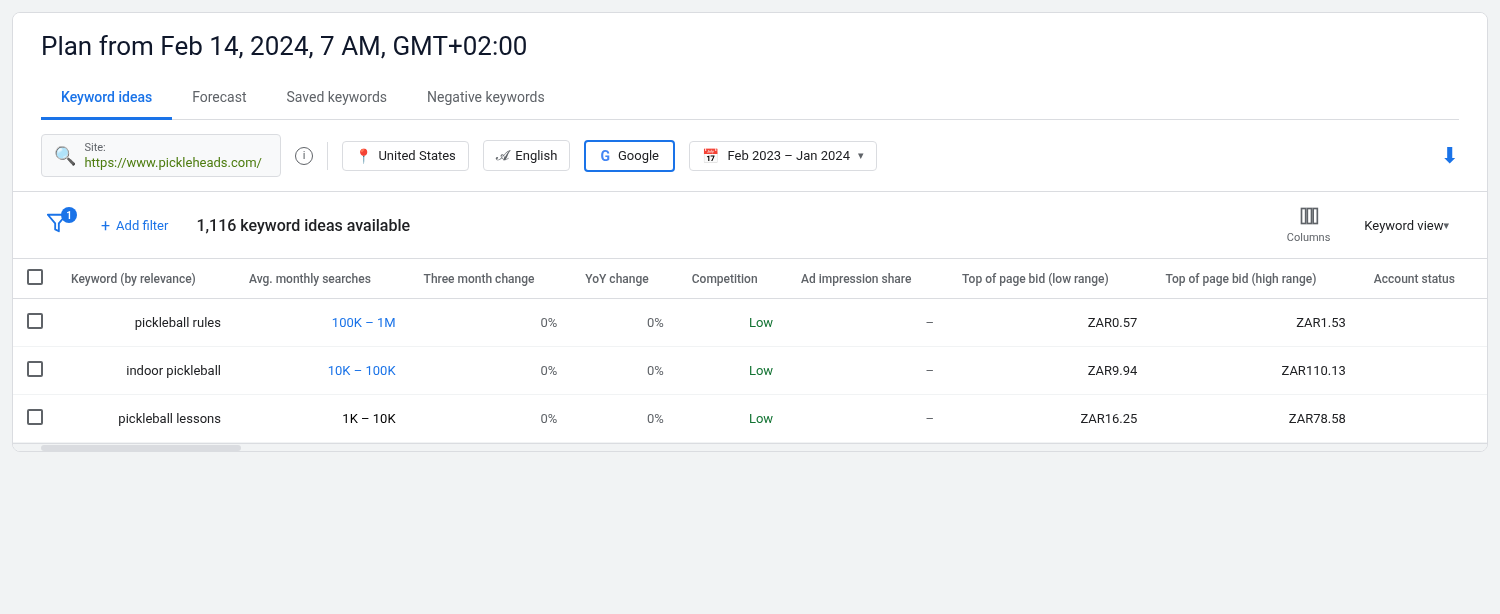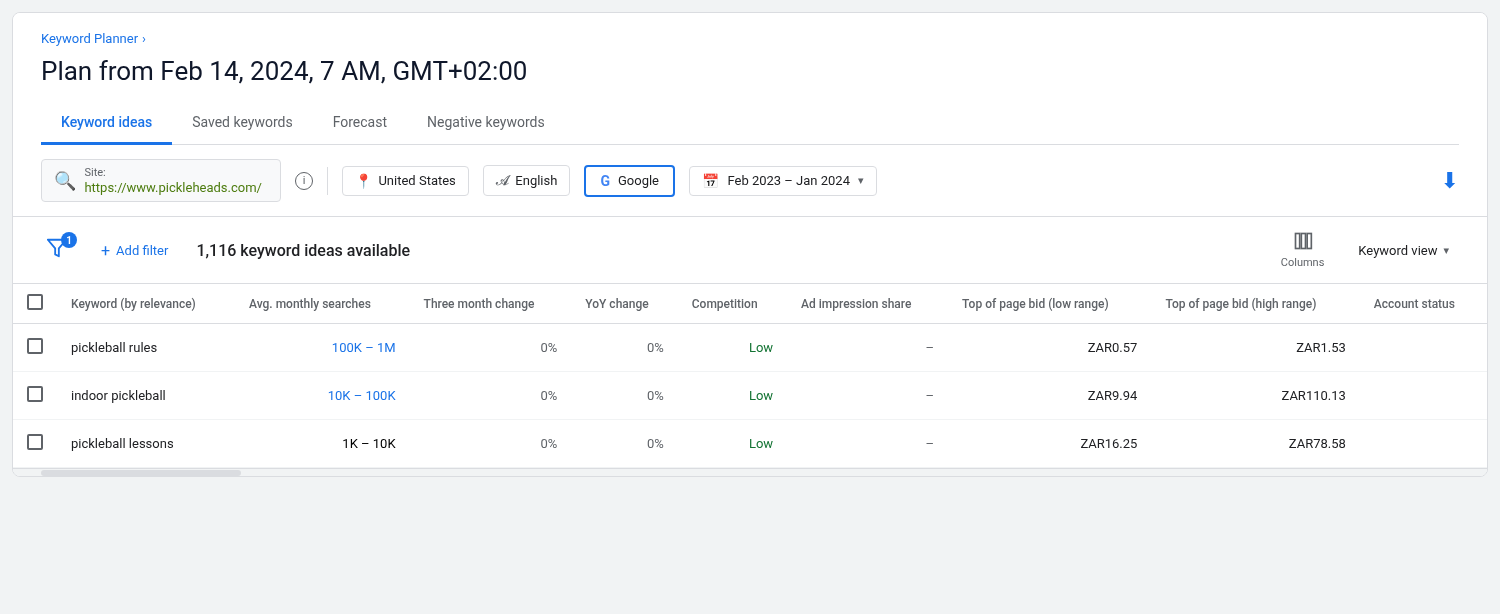--- a/index.html
+++ b/index.html
@@ -197,21 +197,20 @@
       flex-direction: column;
       align-items: center;
       gap: 2px;
       cursor: pointer;
       padding: 4px 8px;
     }
     .columns-label { font-size: 11px; color: #5f6368; }
     .keyword-view-btn {
       display: flex;
       align-items: center;
-      gap: 6px;
       padding: 6px 10px;
       font-size: 13px;
       color: #202124;
       cursor: pointer;
       border-radius: 4px;
     }
     table {
       width: 100%;
       border-collapse: collapse;
       background: #fff;
@@ -233,21 +232,21 @@
       text-align: left;
     }
     td {
       padding: 14px 14px;
       text-align: right;
       color: #202124;
       border-bottom: 1px solid #f1f3f4;
       vertical-align: middle;
     }
     td:first-child { text-align: center; }
-    td:nth-child(2) { text-align: left; color: #202124; }
+    td:nth-child(2) { text-align: right; color: #202124; }
     td.zero-change { color: #5f6368; }
     .checkbox-cell {
       width: 40px;
     }
     .checkbox {
       width: 16px; height: 16px;
       border: 2px solid #5f6368;
       border-radius: 2px;
       display: inline-block;
       cursor: pointer;
@@ -265,36 +264,32 @@
       width: 200px;
       margin: 1px 28px;
     }
   </style>
 </head>
 <body>
 
 <div class="outer">
   <div class="top-area">
 
-    <div class="breadcrumb">
-      <span>Keyword Planner</span>
-      <span>›</span>
-    </div>
 
     <h1 class="page-title">Plan from Feb 14, 2024, 7 AM, GMT+02:00</h1>
 
     <div class="tabs">
       <div class="tab active">
         <span>Keyword ideas</span>
       </div>
       <div class="tab">
-        <span>Saved keywords</span>
+        <span>Forecast</span>
       </div>
       <div class="tab">
-        <span>Forecast</span>
+        <span>Saved keywords</span>
       </div>
       <div class="tab">
         <span>Negative keywords</span>
       </div>
     </div>
   </div>
 
   <div class="toolbar">
 
     <div class="search-box">

